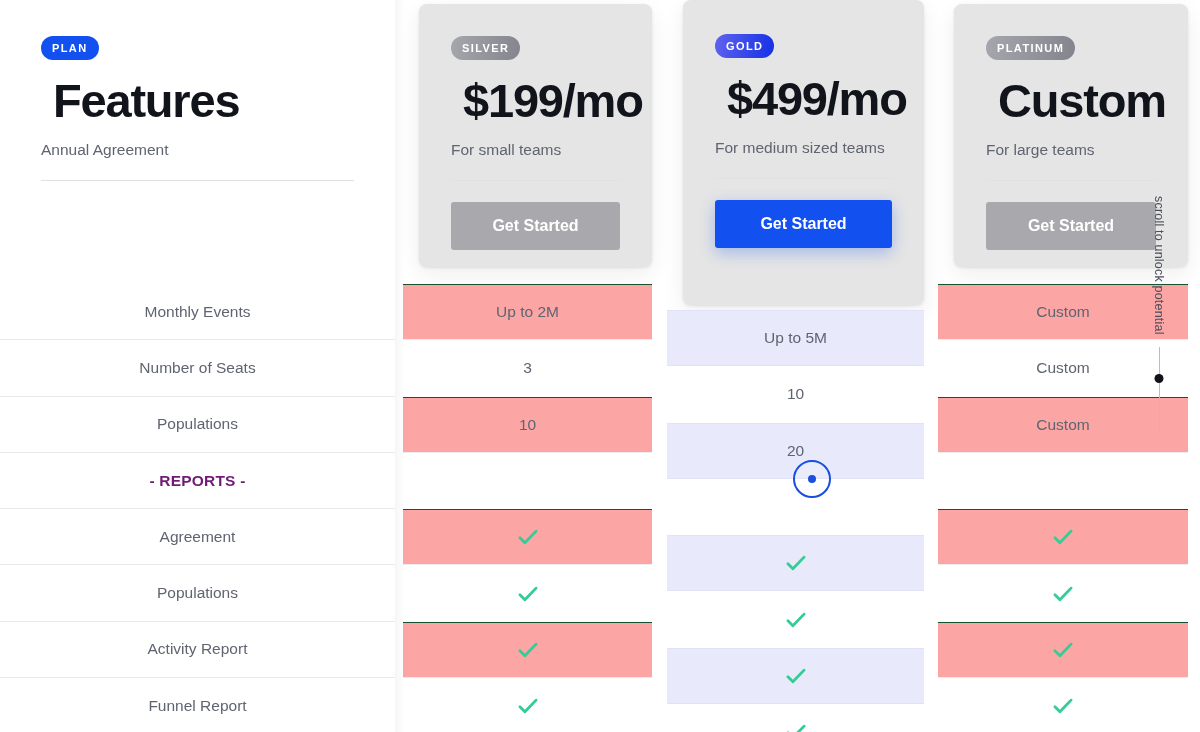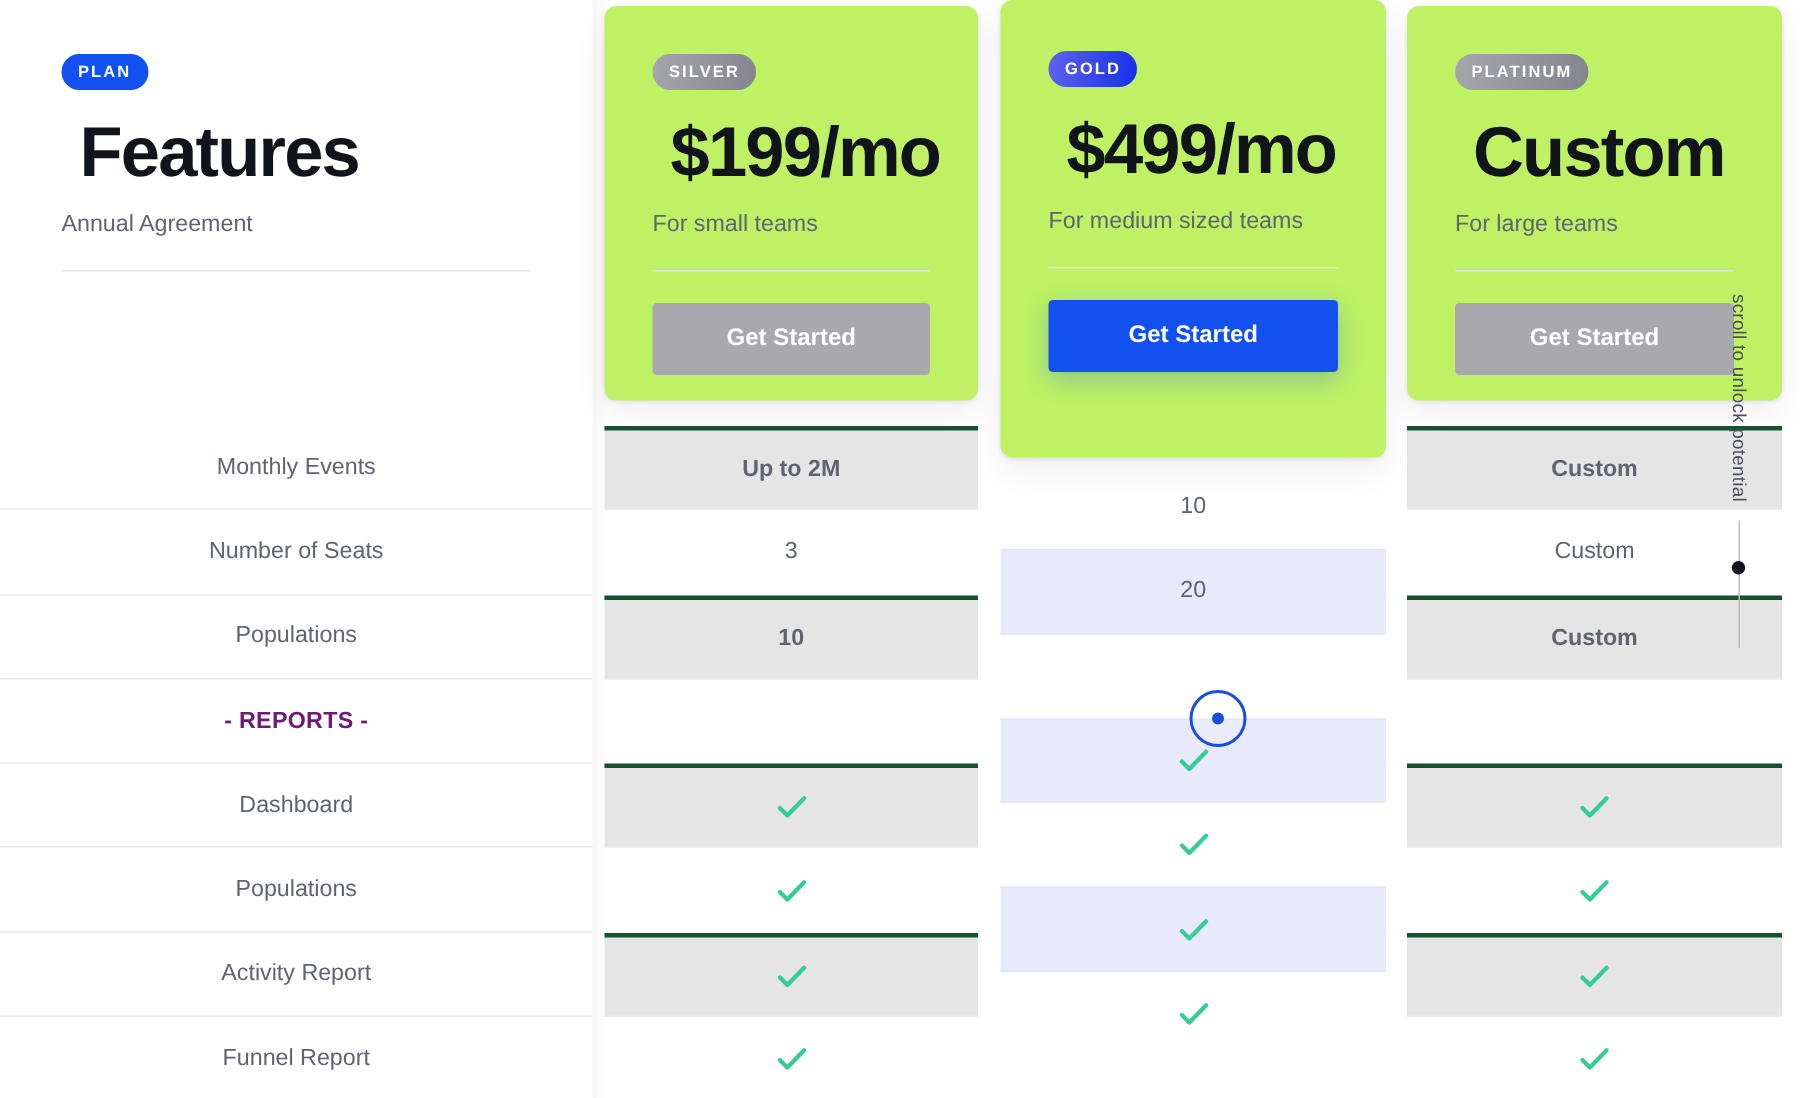--- a/index.html
+++ b/index.html
@@ -29,23 +29,23 @@
     bottom: 0;
   }
   .col-feature   { left: 0px;    width: 395px; }
   .col-silver    { left: 403px;  width: 249px; }
   .col-gold      { left: 667px;  width: 257px; }
   .col-platinum  { left: 938px;  width: 250px; }
 
   
   .card {
     position: absolute;
-    left: 0;
+    left: 16px;
     right: 0;
-    background: #bef264;
+    background: #e5e5e5;
     border-radius: 8px;
     box-shadow: 0 1px 3px rgba(22,28,45,.10), 0 8px 22px rgba(22,28,45,.07);
   }
   .card-silver   { top: 4px;  height: 263px; }
   .card-gold     { top: 0px;  height: 305px; }
   .card-platinum { top: 4px;  height: 263px; }
 
   .card-inner {
     padding: 0 32px;
   }
@@ -159,24 +159,23 @@
   }
 
   
   .rows-silver .row,
   .rows-platinum .row,
   .rows-gold .row {
     justify-content: center;
   }
   .rows-silver .row.band,
   .rows-platinum .row.band {
-    background: #e5e5e5;
-    border-top: 3px solid #14532d;
+    background: #fca5a5;
+    border-top: 1px solid #14532d;
     border-bottom: 1px solid #ececee;
-    font-weight: bold;
   }
   .rows-gold .row.band {
     background: #e8eafb;
     border-top: 1px solid #e0e3f7;
     border-bottom: 1px solid #e0e3f7;
   }
 
   .check {
     width: 22px;
     height: 22px;
@@ -273,21 +272,21 @@
         <div class="row">
           <span>Number of Seats</span>
         </div>
         <div class="row">
           <span>Populations</span>
         </div>
         <div class="row section">
           <span>- REPORTS -</span>
         </div>
         <div class="row">
-          <span>Dashboard</span>
+          <span>Agreement</span>
         </div>
         <div class="row">
           <span>Populations</span>
         </div>
         <div class="row">
           <span>Activity Report</span>
         </div>
         <div class="row">
           <span>Funnel Report</span>
         </div>
@@ -344,20 +343,23 @@
       <div class="card-inner">
         <div style="height:34px"></div>
         <span class="badge badge-gold">GOLD</span>
         <div class="headline">$499/mo</div>
         <div class="subline">For medium sized teams</div>
         <div class="rule"></div>
         <button class="cta cta-accent">Get Started</button>
       </div>
     </div>
     <div class="rows rows-gold">
+        <div class="row band">
+          <span>Up to 5M</span>
+        </div>
         <div class="row">
           <span>10</span>
         </div>
         <div class="row band">
           <span>20</span>
         </div>
         <div class="row"></div>
         <div class="row band">
           <svg class="check" viewBox="0 0 24 24">
             <path d="M3.2 12.8 L8.6 18.2 L20.8 5.6" fill="none" stroke="#35cc96" stroke-width="3.1" stroke-linecap="round" stroke-linejoin="round"></path>

